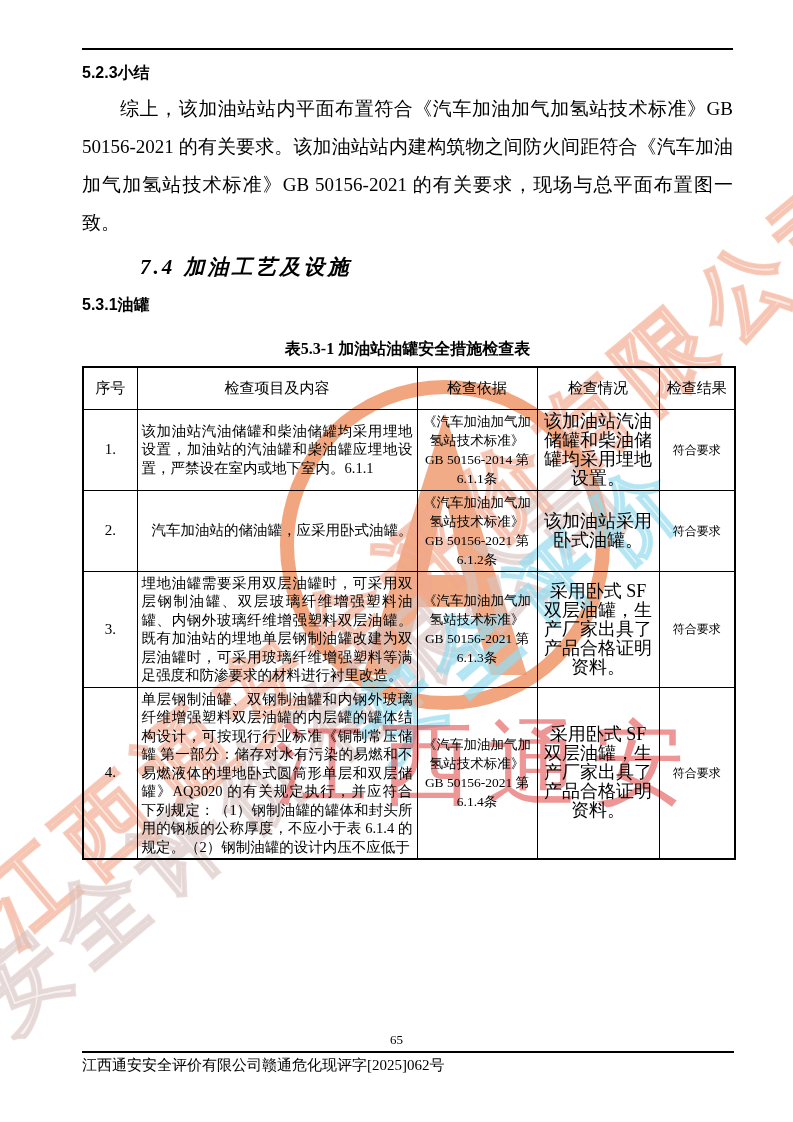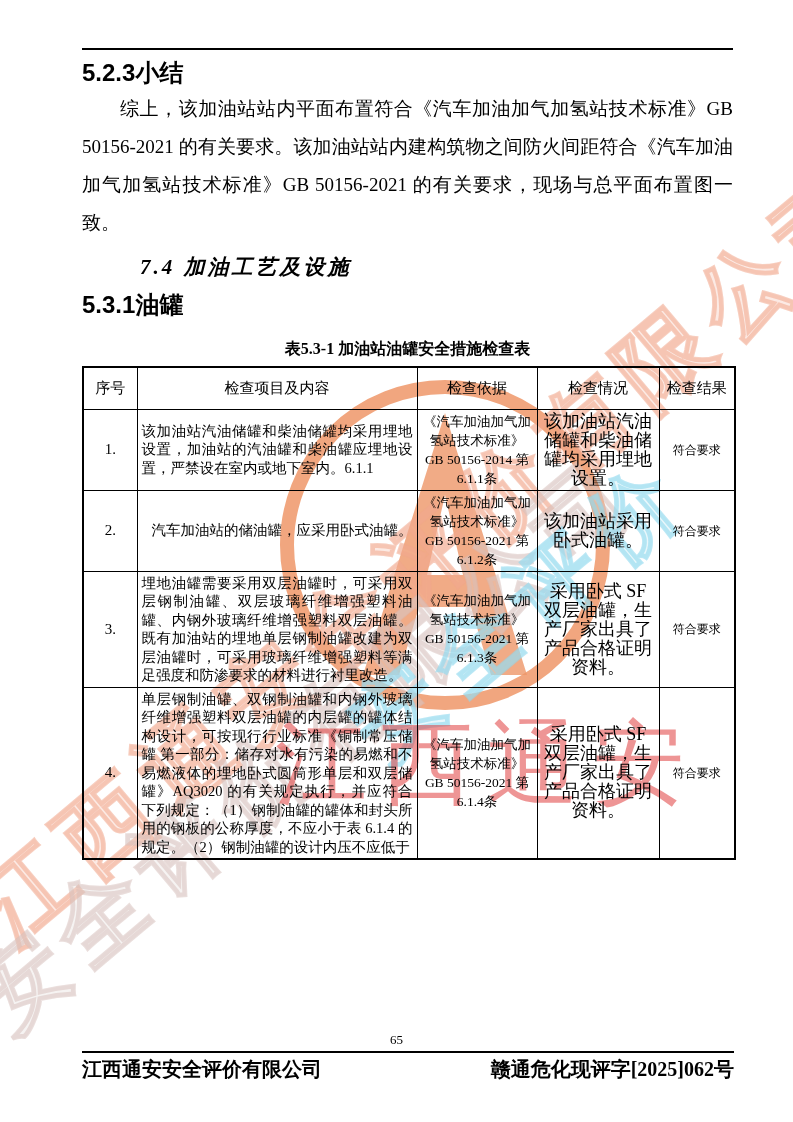--- a/index.html
+++ b/index.html
@@ -50,21 +50,21 @@
     text-align: center; font-size: 15px; font-weight: 600;
     letter-spacing: 1px; line-height: 26px;
   }
   .doc-header-rule { border-bottom: 2.5px solid #000; margin-top: 2px; }
   p.body-para {
     font-size: 19px; line-height: 38px; text-align: justify;
     text-indent: 2em; margin-top: 12px;
   }
   p.body-para.tight { margin-top: 2px; }
   h2.sec {
-    font-size: 24px; line-height: 30px; margin-top: 8px;
+    font-size: 16px; line-height: 30px; margin-top: 8px;
     font-family: "Liberation Sans", "DejaVu Sans", sans-serif;
     font-weight: bold;
   }
   h2.sec-kai {
     font-size: 21px; line-height: 30px; margin-top: 10px;
     padding-left: 58px; font-weight: bold; font-style: italic;
     letter-spacing: 3px;
   }
   .table-title {
     text-align: center; font-size: 16px; font-weight: bold;
@@ -100,22 +100,22 @@
   .page-number {
     position: absolute; left: 0; right: 0; top: 1032px;
     text-align: center; font-size: 13px; z-index: 1;
   }
   .footer-rule {
     position: absolute; left: 82px; width: 652px; top: 1051px;
     border-bottom: 2px solid #000; z-index: 1;
   }
   .doc-footer {
     position: absolute; left: 82px; width: 652px; top: 1056px;
-    display: flex; justify-content: space-between;
-    font-size: 20px; z-index: 1; font-weight: bold;
+    display: flex; justify-content: flex-start;
+    font-size: 15px; z-index: 1;
   }
 </style>
 </head>
 <body>
 
 <div class="page">
 
   <div class="wm wm-logo">
     <svg width="340" height="340" viewBox="0 0 340 340">
       <circle cx="170" cy="170" r="158" fill="none" stroke="rgba(238,150,104,0.85)" stroke-width="14"></circle>

